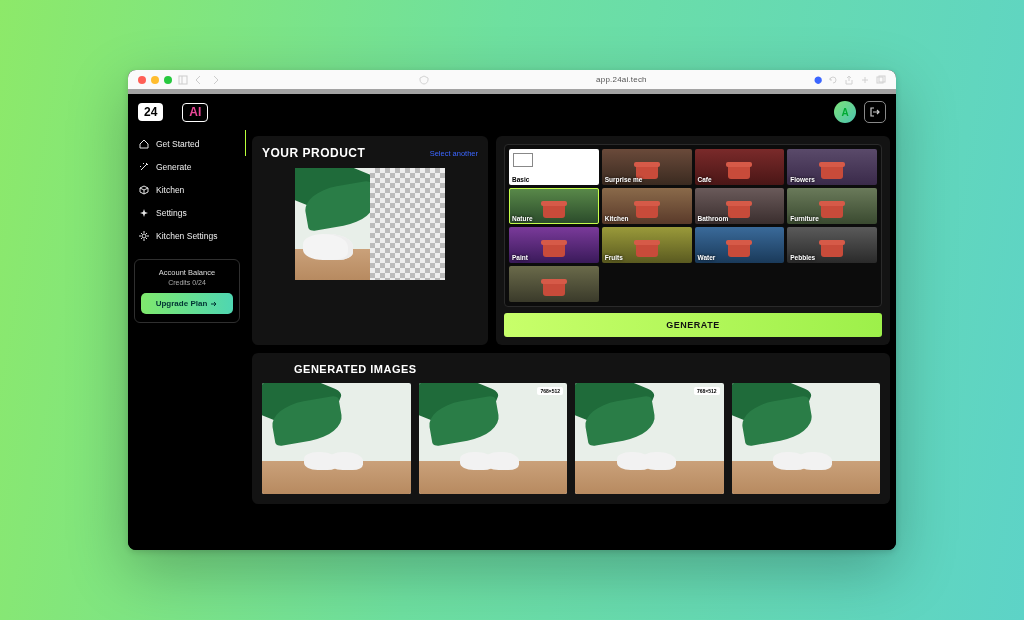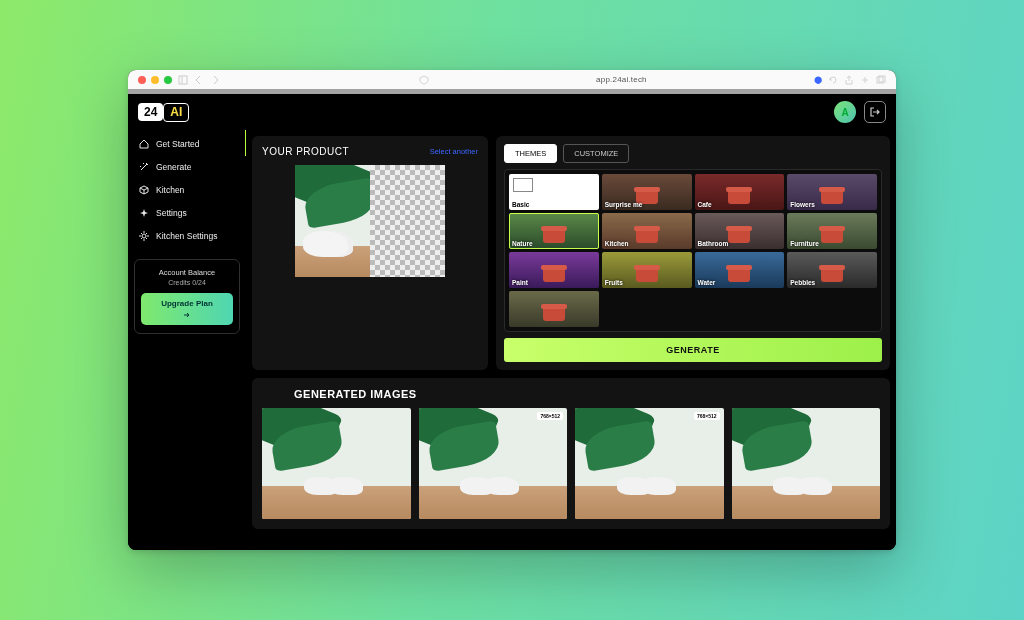--- a/index.html
+++ b/index.html
@@ -22,41 +22,41 @@
   .traffic { display: flex; gap: 5px; }
   .t-dot { width: 8px; height: 8px; border-radius: 50%; }
   .t-r { background:#ff5f56;} .t-y{background:#ffbd2e;} .t-g{background:#27c93f;}
   .chrome .grp { display: flex; align-items:center; gap:6px; }
   .chrome .nav-ico { width:10px; height:10px; opacity:.4; }
   .addr { flex:1; text-align:center; color:#555; font-size:8px; letter-spacing:.2px;}
   .right-icons { display:flex; gap:6px; align-items:center;}
   .ri { width:10px; height:10px; opacity:.35;}
   .app { flex:1; background:#000; display:flex; flex-direction:column; color:#fff; position:relative; overflow:hidden;}
   .topbar { height:36px; display:flex; align-items:center; padding:0 10px; gap:8px; }
-  .logo { display:flex; gap:0; align-items:center; }
+  .logo { display:flex; gap:19px; align-items:center; }
   .logo-a { background:#fff; color:#000; font-weight:800; font-size:12px; padding:2px 6px; border-radius:4px;}
-  .logo-b { border:1.5px solid #fff; color:#fde047; font-weight:800; font-size:12px; padding:1.5px 6px; border-radius:4px;}
+  .logo-b { border:1.5px solid #fff; color:#ec4899; font-weight:800; font-size:12px; padding:1.5px 6px; border-radius:4px;}
   .topbar .spacer { flex:1;}
   .avatar { width:22px; height:22px; border-radius:50%; background: linear-gradient(135deg,#7de37a,#4cc3b0); color:#0a3; font-size:10px; font-weight:700; display:flex; align-items:center; justify-content:center;}
   .exit-btn { width:22px; height:22px; border:1.5px solid #888; border-radius:5px; display:flex; align-items:center; justify-content:center;}
   .body { flex:1; display:flex; overflow:hidden;}
   .sidebar { width:118px; border-right: 0px solid #222; padding:4px 6px 0 6px; display:flex; flex-direction:column; gap:3px; position:relative;}
   .sidebar::after { content:""; position:absolute; top:0; right:0; width:1px; height:26px; background:#b9ff3b; }
   .navitem { display:flex; align-items:center; gap:6px; padding:4px 4px; font-size:8.5px; color:#eee; border-radius:4px; cursor:pointer;}
   .navitem .ico { width:12px; height:12px; opacity:.9;}
   .accbox { margin-top:10px; border:1px solid #2f2f2f; border-radius:6px; padding:8px 6px; text-align:center; }
   .accbox .t1 { font-size:7.5px; color:#ddd;}
   .accbox .t2 { font-size:7px; color:#aaa; margin-top:2px;}
-  .upgrade { margin-top:7px; width:100%; padding:6px 0; border:none; border-radius:5px; font-size:8px; font-weight:600; color:#033; background: linear-gradient(90deg,#7fe96d,#4fd6b2); display:flex; justify-content:center; align-items:center; gap:3px; cursor:pointer;flex-direction:column;}
+  .upgrade { margin-top:7px; width:100%; padding:6px 0; border:none; border-radius:5px; font-size:8px; font-weight:600; color:#033; background: linear-gradient(90deg,#7fe96d,#4fd6b2); display:flex; justify-content:center; align-items:center; gap:3px; cursor:pointer;}
   .main { flex:1; padding:6px 6px 6px 6px; overflow:auto;}
   .row { display:flex; gap:8px;}
   .panel { background:#131313; border-radius:6px; padding:10px; }
   .panel.product { width:236px; }
   .phead { display:flex; justify-content:space-between; align-items:center; margin-bottom:8px;}
-  .phead .title { font-size:10px; font-weight:400; letter-spacing:.5px;}
+  .phead .title { font-size:12px; font-weight:700; letter-spacing:.5px;}
   .phead .link { font-size:7.5px; color:#3b66ff; cursor:pointer;}
   .prodimg { width:150px; height:112px; margin:0 auto; display:flex; overflow:hidden;}
   .prodimg .half { flex:1; position:relative; }
   .shoe { position:absolute; inset:0; overflow:hidden;}
   .floor { position:absolute; left:0; right:0; bottom:0; height:28%; background:linear-gradient(#caa17a,#b78a60);}
   .leafbg { position:absolute; inset:0; background:#e8efe9;}
   .leaf { position:absolute; background:#1f6b3a; border-radius:50% 10% 50% 10%; }
   .lf1{ width:80px; height:52px; top:-8px; left:-6px; transform:rotate(22deg);}
   .lf2{ width:70px; height:40px; top:18px; left:10px; transform:rotate(-10deg); background:#2a7d47;}
   .sneak { position:absolute; bottom:18%; left:10%; width:50px; height:26px; background:#f4f4f4; border-radius:40% 50% 30% 40%; box-shadow: -5px 0 0 #eee inset;}
@@ -217,24 +217,20 @@
                   <div class="sneak"></div>
                 </div>
               </div>
               <div class="half">
                   <div class="checker"></div>
                 </div>
             </div>
           </div>
 
           <div class="panel themes">
-            <div class="tabs">
-              <div class="tab active">THEMES</div>
-              <div class="tab">CUSTOMIZE</div>
-            </div>
             <div class="theme-wrap">
             <div class="tgrid">
               <div class="tcell basic">
                     <span class="lbl">Basic</span>
                   </div>
               <div class="tcell bg-a">
                     <div class="pot"></div>
                     <span class="lbl">Surprise me</span>
                   </div>
               <div class="tcell bg-b">

